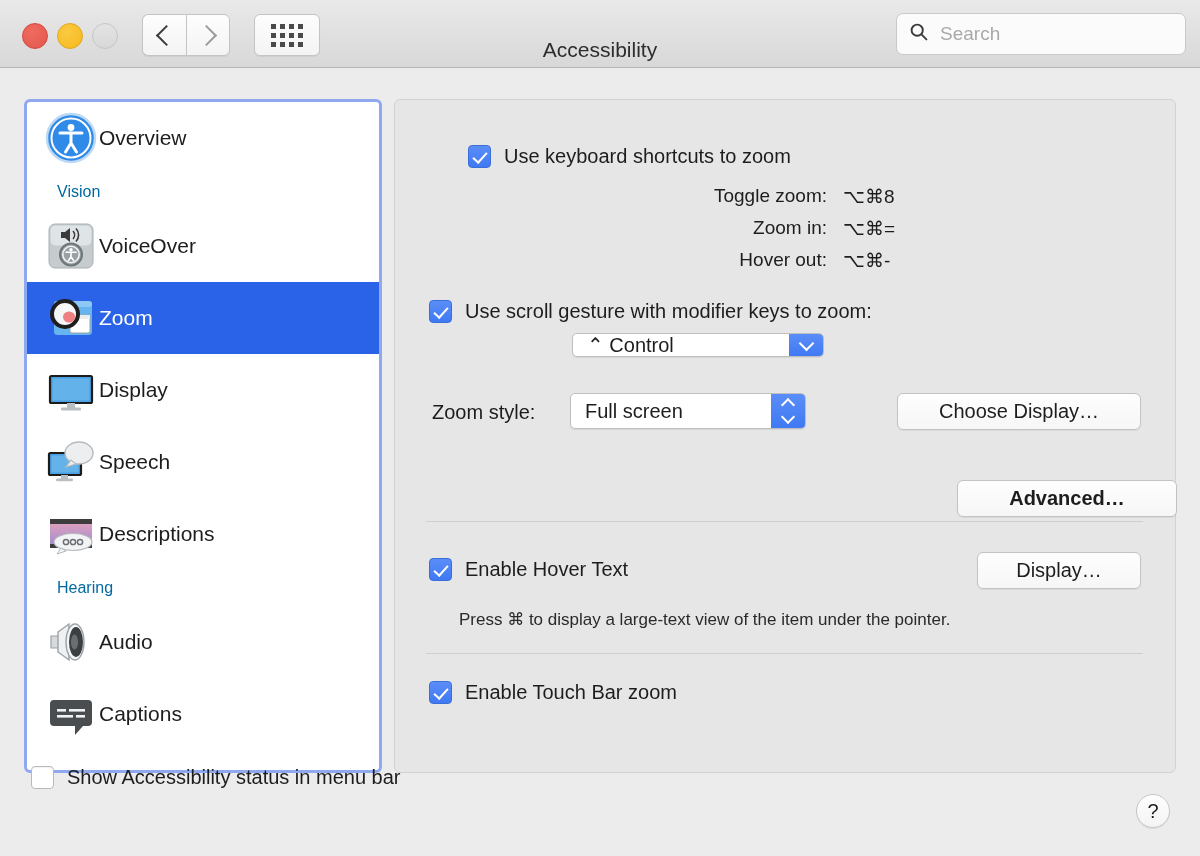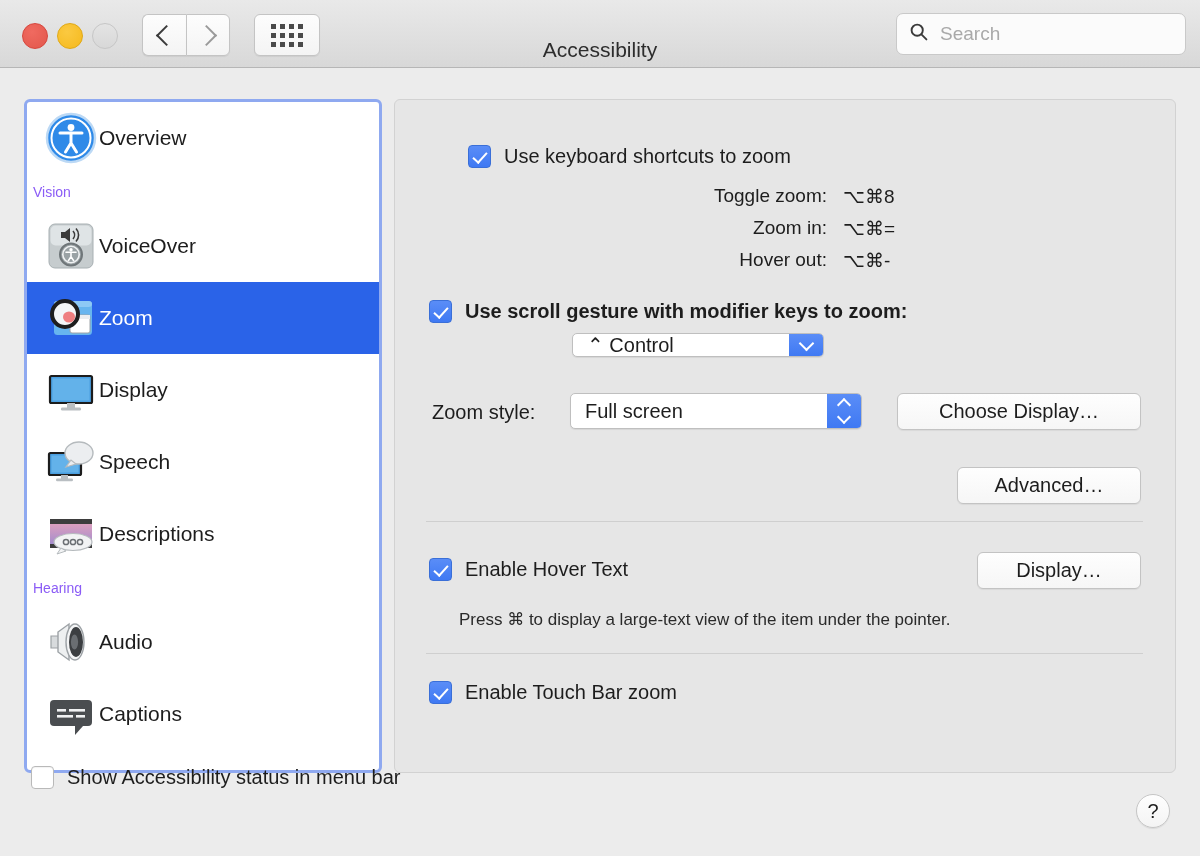--- a/index.html
+++ b/index.html
@@ -139,23 +139,23 @@
     color: #1d1d1d;
     margin-left: 2px;
     white-space: nowrap;
   }
   .side-row.selected .s-label { color: #ffffff; }
 
   .side-group {
     height: 36px;
     display: flex;
     align-items: center;
-    padding-left: 6px;
-    font-size: 14px;
-    color: #8b5cf6;
+    padding-left: 30px;
+    font-size: 16px;
+    color: #0369a1;
     box-sizing: border-box;
   }
 
   .icon-box { width: 52px; height: 52px; flex: 0 0 auto; position: relative; }
 
   
   #panel {
     position: absolute;
     left: 394px; top: 99px;
     width: 782px; height: 674px;
@@ -492,45 +492,45 @@
       <div class="shortcut-line" style="margin-bottom:9px;">
         <span>Zoom in:</span>
         <span class="sc-key">⌥⌘=</span>
       </div>
       <div class="shortcut-line">
         <span>Hover out:</span>
         <span class="sc-key">⌥⌘-</span>
       </div>
     </div>
 
-    <div class="chk-row" style="position:absolute; left:34px; top:200px;font-weight:bold;">
+    <div class="chk-row" style="position:absolute; left:34px; top:200px;">
       <span class="chk on"></span>
       <span class="chk-label">Use scroll gesture with modifier keys to zoom:</span>
     </div>
 
     <div class="popup" style="position:absolute; left:177px; top:233px; width:252px; height:24px;">
       <span class="pu-text">⌃ Control</span>
       <span class="pu-arrow">
         <span class="dn-caret"></span>
       </span>
     </div>
 
     <span class="lbl" style="position:absolute; left:37px; top:301px;">Zoom style:</span>
 
-    <div class="popup" style="position:absolute; left:175px; top:293px; width:292px; height:36px;">
+    <div class="popup" style="position:absolute; left:175px; top:293px; width:236px; height:36px;">
       <span class="pu-text">Full screen</span>
       <span class="pu-arrow">
         <span class="up-caret"></span>
         <span class="dn-caret-sm"></span>
       </span>
     </div>
 
     <div class="pushbtn" style="position:absolute; left:502px; top:293px; width:244px; height:37px;">Choose Display…</div>
 
-    <div class="pushbtn" style="position:absolute; left:562px; top:367px; width:184px; height:37px;">Advanced…</div>
+    <div class="pushbtn" style="position:absolute; left:562px; top:380px; width:220px; height:37px;font-weight:bold;">Advanced…</div>
 
     <div class="divider" style="left:31px; top:421px; width:717px;"></div>
 
     <div class="chk-row" style="position:absolute; left:34px; top:458px;">
       <span class="chk on"></span>
       <span class="chk-label">Enable Hover Text</span>
     </div>
 
     <div class="pushbtn" style="position:absolute; left:582px; top:452px; width:164px; height:37px;">Display…</div>
 

